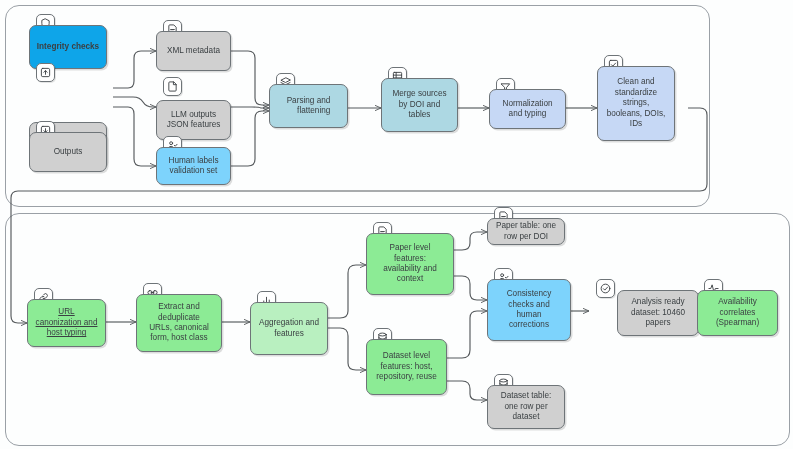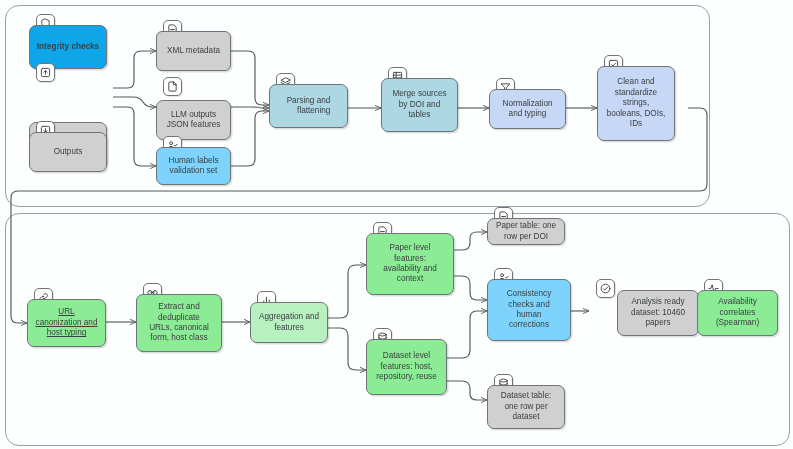--- a/index.html
+++ b/index.html
@@ -229,21 +229,21 @@
 deduplicate
 URLs, canonical
 form, host class</span>
   </div>
 
   <div class="ibadge" style="left:257px;top:291px;">
     <svg width="11" height="11" viewBox="0 0 24 24" fill="none" stroke="#3b4043" stroke-width="2" stroke-linecap="round" stroke-linejoin="round">
         <path d="M6 19V13M12 19V5M18 19v-8"></path>
       </svg>
   </div>
-  <div class="node c-green2" style="left:250px;top:302px;width:78px;height:41px;">
+  <div class="node c-green2" style="left:250px;top:302px;width:78px;height:53px;">
     <span class="lbl">Aggregation and
 features</span>
   </div>
 
   <div class="ibadge" style="left:373px;top:222px;">
     <svg width="11" height="11" viewBox="0 0 24 24" fill="none" stroke="#3b4043" stroke-width="2" stroke-linecap="round" stroke-linejoin="round">
         <path d="M14 2H6a2 2 0 0 0-2 2v16a2 2 0 0 0 2 2h12a2 2 0 0 0 2-2V8z"></path>
       <path d="M8 12h8M8 16h6"></path>
       </svg>
   </div>

